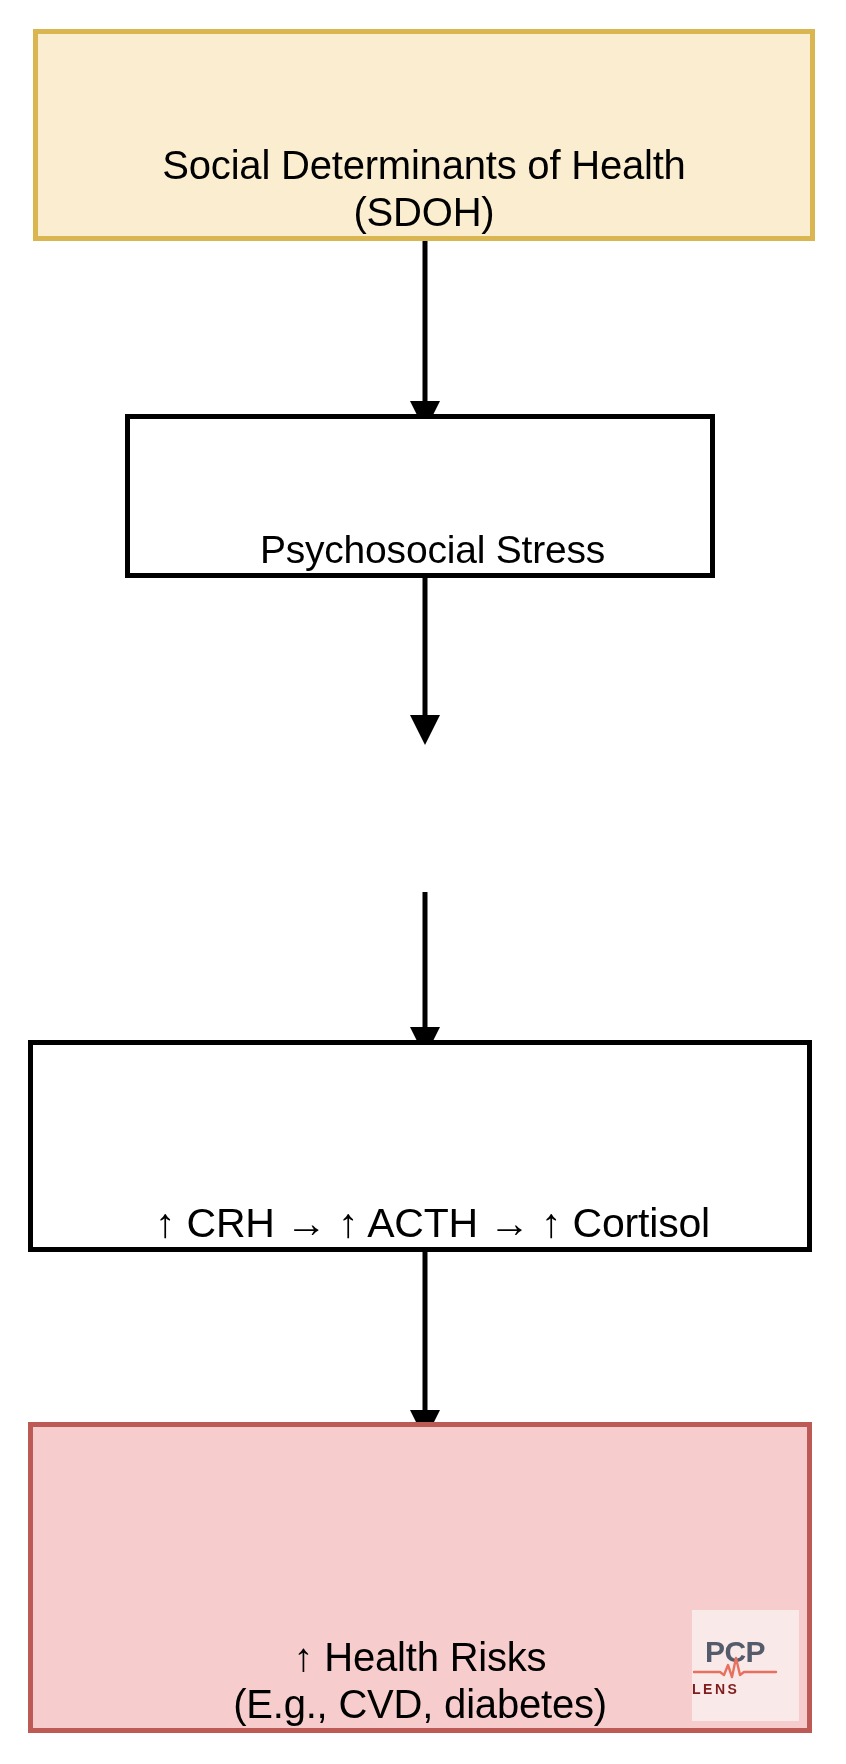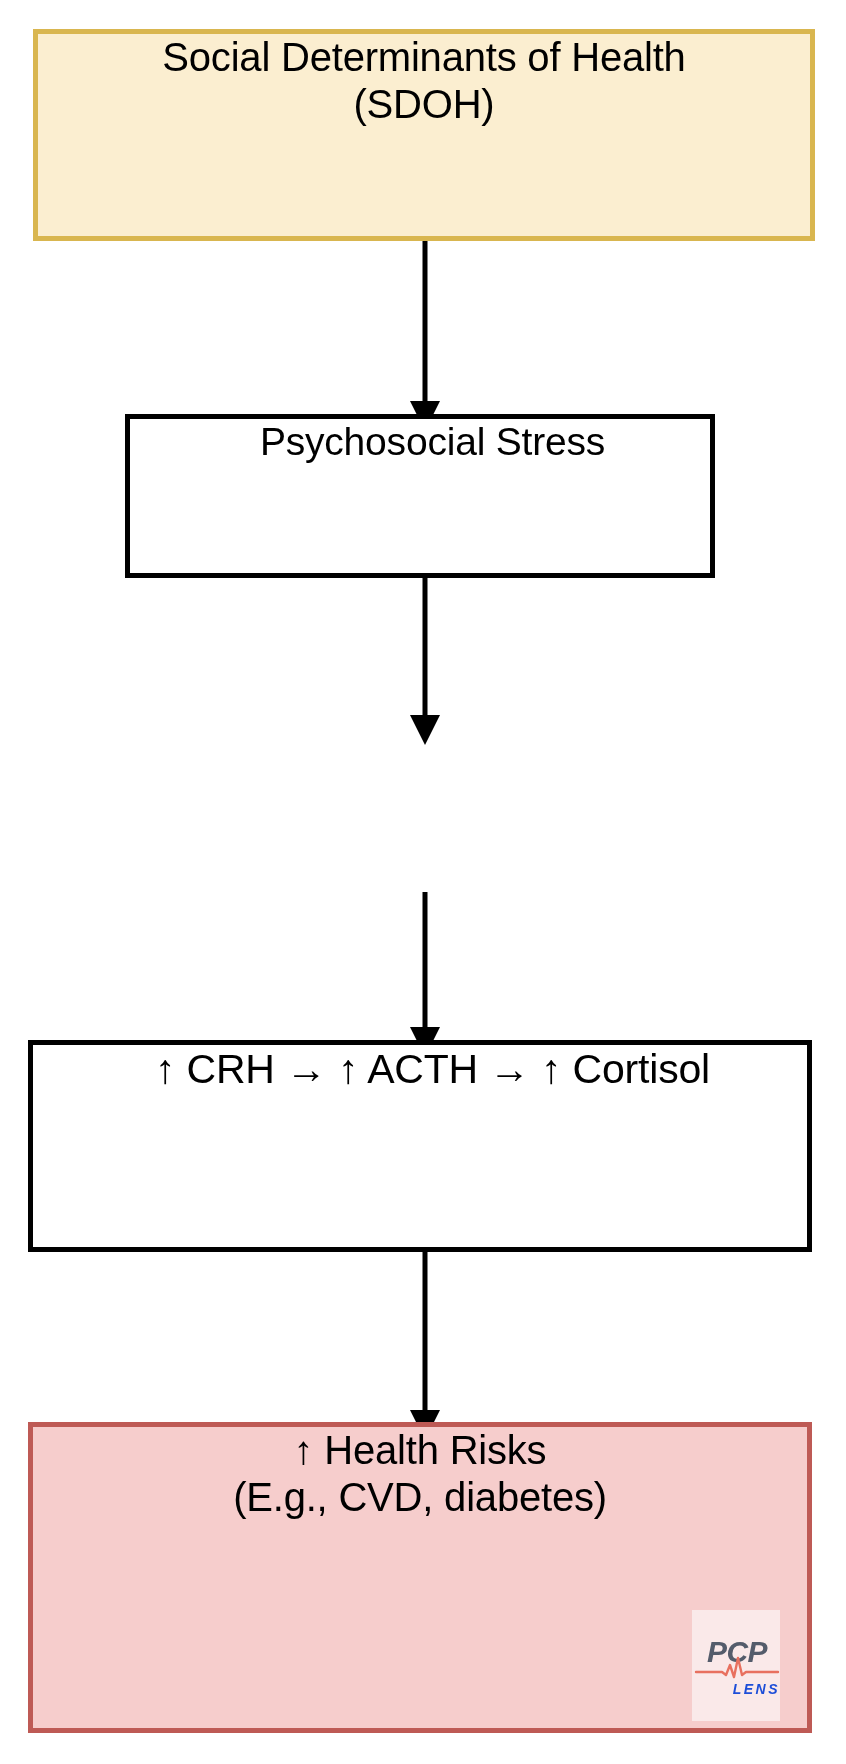--- a/index.html
+++ b/index.html
@@ -16,21 +16,21 @@
     height: 1764px;
     background: #ffffff;
     overflow: hidden;
   }
 
   
   .node {
     position: absolute;
     box-sizing: border-box;
     display: flex;
-    align-items: flex-start;
+    align-items: flex-end;
     justify-content: center;
     text-align: center;
     color: #000000;
     line-height: 1.18;
     letter-spacing: -0.2px;
   }
 
   .node-text {
     display: block;
     width: 100%;
@@ -98,28 +98,27 @@
     height: 1764px;
     pointer-events: none;
   }
 
   
   .logo-box {
     position: absolute;
     left: 692px;
     right: auto;
     top: 1610px;
-    width: 88px;
+    width: 107px;
     height: 111px;
     background: #FAE9E9;
     display: flex;
     flex-direction: column;
-    align-items: flex-end;
+    align-items: flex-start;
     justify-content: center;
-    font-style: italic;
   }
   .logo-mark {
     position: relative;
     width: 86px;
     height: 44px;
   }
   .logo-pcp {
     position: absolute;
     left: 0;
     top: 0;
@@ -136,21 +135,21 @@
     left: 0;
     top: 20px;
     width: 86px;
     height: 24px;
   }
   .logo-lens {
     margin-top: 2px;
     font-size: 14px;
     font-weight: bold;
     letter-spacing: 2.5px;
-    color: #1d4ed8;
+    color: #7f1d1d;
   }
 </style>
 </head>
 <body>
 
 <div id="canvas">
 
   <svg class="connector" viewBox="0 0 846 1764" width="846" height="1764">
     <defs>
       <marker id="arrowhead" markerWidth="7" markerHeight="6" refX="0.6" refY="3" orient="auto" markerUnits="strokeWidth">

